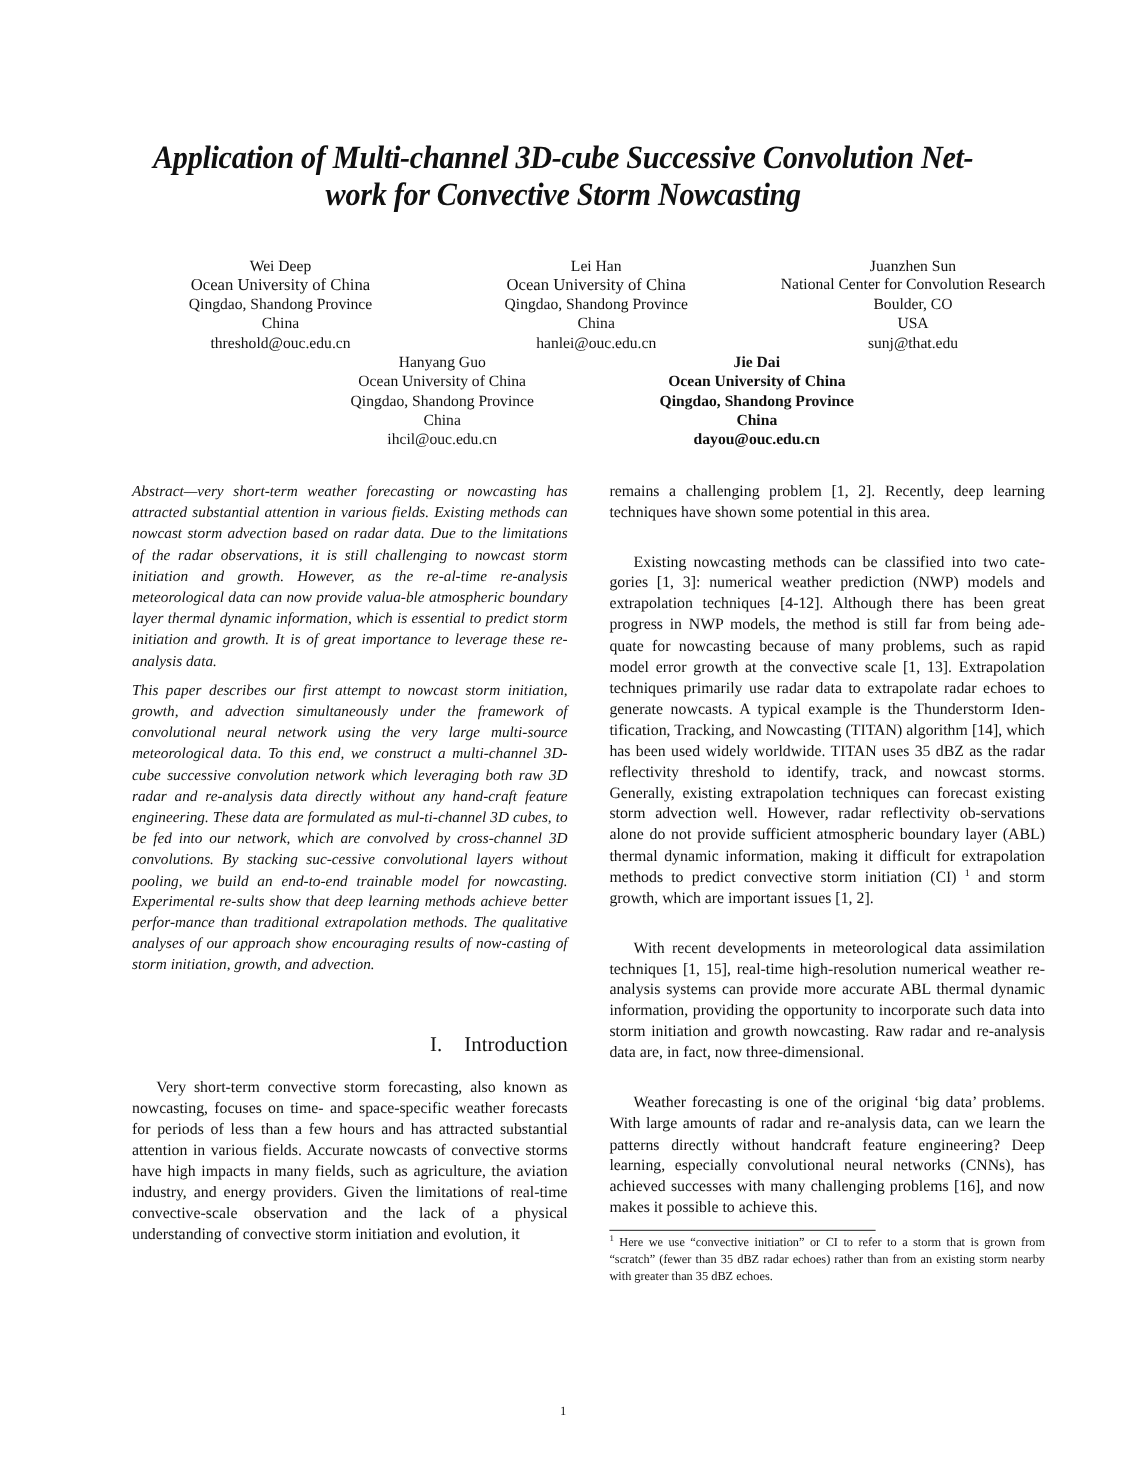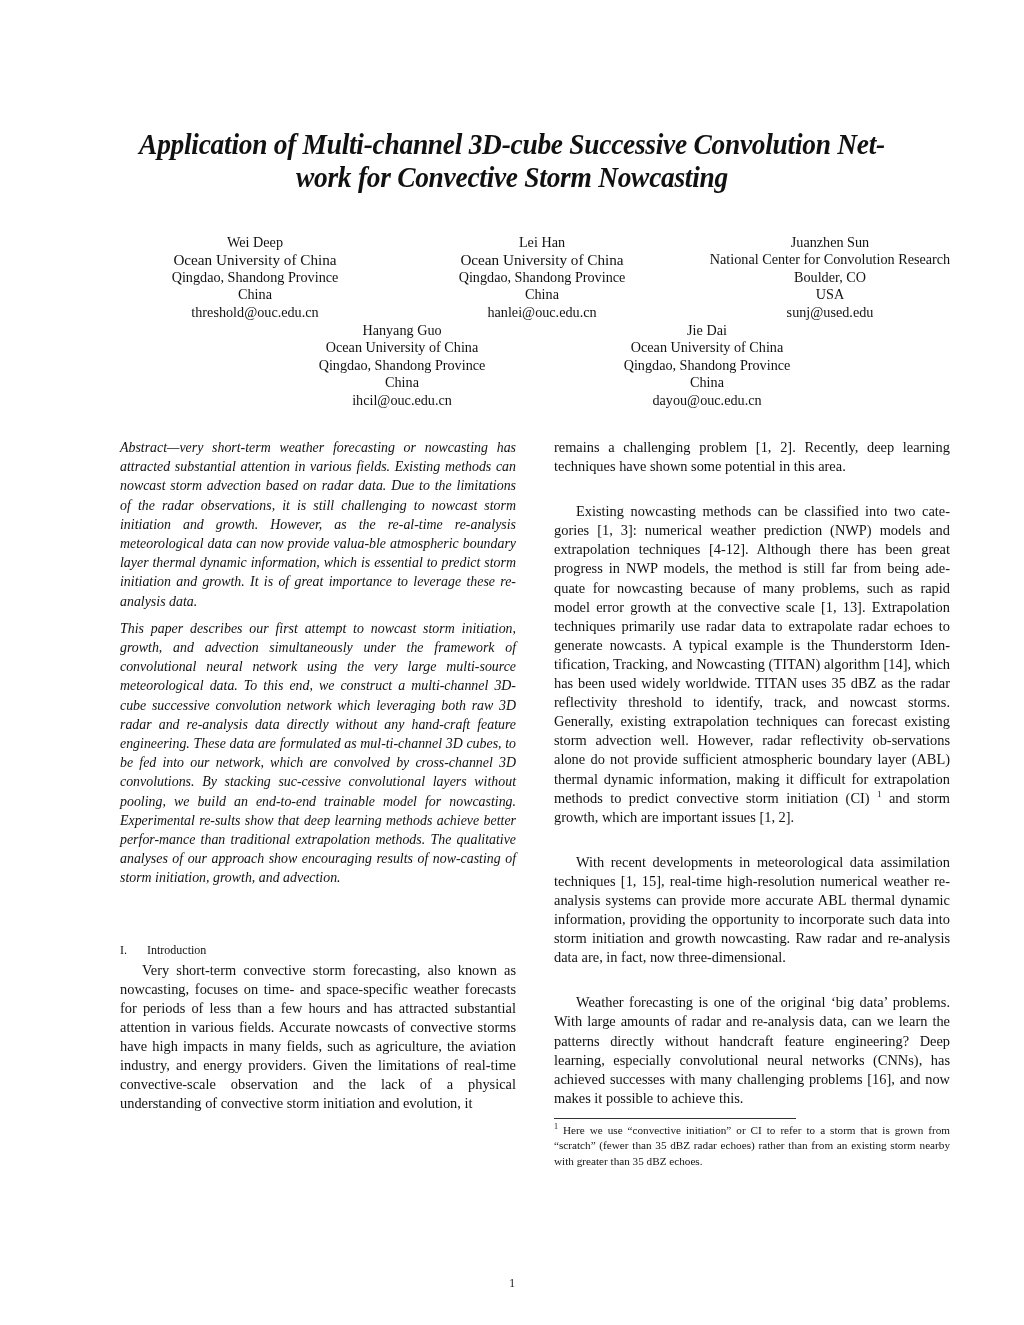--- a/index.html
+++ b/index.html
@@ -20,21 +20,21 @@
   .author .aff { font-size: 15.2px; }
   .col { position: absolute; width: 396px; font-size: 14.4px; line-height: 19.1px; }
   .col-left { left: 120px; top: 438px; }
   .col-right { left: 554px; top: 438px; }
   p { margin: 0; text-align: justify; }
   .abs p { font-weight: normal; font-style: italic; font-size: 13.9px; line-height: 19.2px; }
   .abs p + p { margin-top: 8px; }
   .kw { margin-top: 23px; }
   .kw p { font-weight: bold; font-style: italic; font-size: 13.9px; line-height: 19.2px; text-align: left; }
   .section-heading {
-    margin-top: 52px; text-align: left; font-size: 12px; line-height: 20px; margin-bottom: 1px;
+    margin-top: 52px; text-align: right; font-size: 19px; line-height: 20px; margin-bottom: 20px;
   }
   .section-heading .num { margin-right: 20px; }
   .indent { text-indent: 22px; }
   .col-right p + p { margin-top: 26px; }
   .col-right p:first-child { margin-top: 0; }
   .footnote-rule {
     width: 242px; height: 0; border-top: 1.3px solid #333; margin-top: 10px; margin-bottom: 4px;
   }
   .footnote { font-size: 11.2px; line-height: 15.5px; text-align: justify; }
   .footnote sup { font-size: 8px; }
@@ -65,32 +65,32 @@
   <div>Qingdao, Shandong Province</div>
   <div>China</div>
   <div>hanlei@ouc.edu.cn</div>
 </div>
 
 <div class="author" style="left:690px; top:234px; width:280px;">
   <div>Juanzhen Sun</div>
   <div>National Center for Convolution Research</div>
   <div>Boulder, CO</div>
   <div>USA</div>
-  <div>sunj@used.edu</div>
+  <div>sunj@that.edu</div>
 </div>
 
 <div class="author" style="left:297px; top:322px; width:210px;">
   <div>Hanyang Guo</div>
   <div>Ocean University of China</div>
   <div>Qingdao, Shandong Province</div>
   <div>China</div>
   <div>ihcil@ouc.edu.cn</div>
 </div>
 
-<div class="author" style="left:602px; top:322px; width:210px;">
+<div class="author" style="left:583px; top:322px; width:210px;font-weight:bold;">
   <div>Jie Dai</div>
   <div>Ocean University of China</div>
   <div>Qingdao, Shandong Province</div>
   <div>China</div>
   <div>dayou@ouc.edu.cn</div>
 </div>
 
 <div class="col col-left">
   <div class="abs">
     <p>Abstract—very short-term weather forecasting or nowcasting has attracted substantial attention in various fields. Existing methods can nowcast storm advection based on radar data. Due to the limitations of the radar observations, it is still challenging to nowcast storm initiation and growth. However, as the re-al-time re-analysis meteorological data can now provide valua-ble atmospheric boundary layer thermal dynamic information, which is essential to predict storm initiation and growth. It is of great importance to leverage these re-analysis data.</p>

